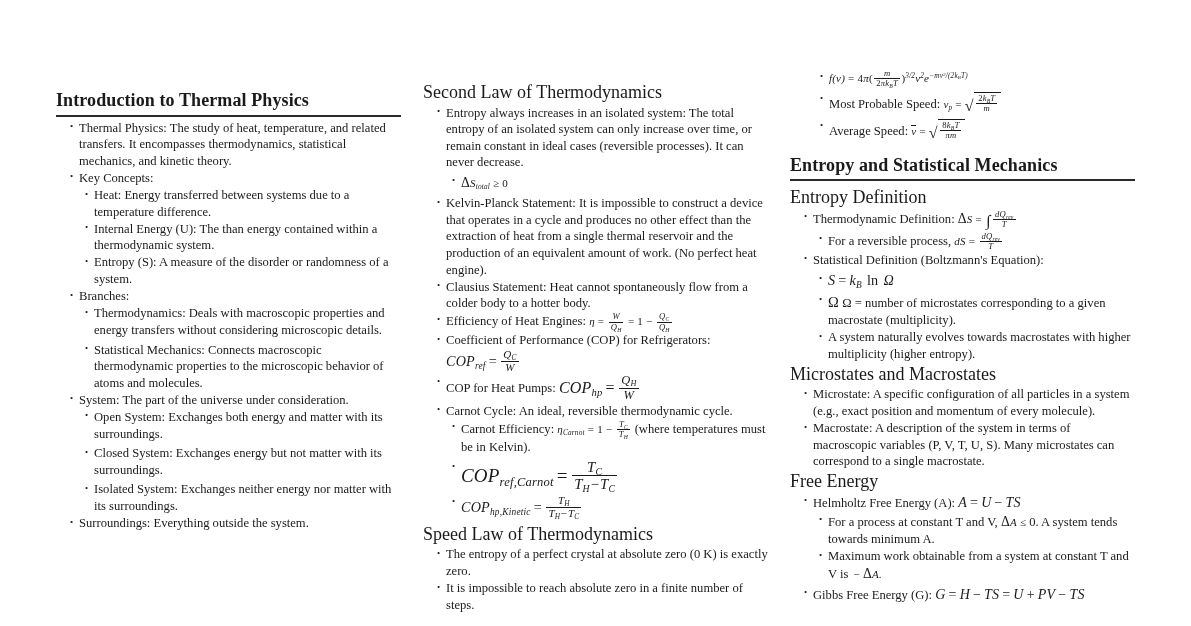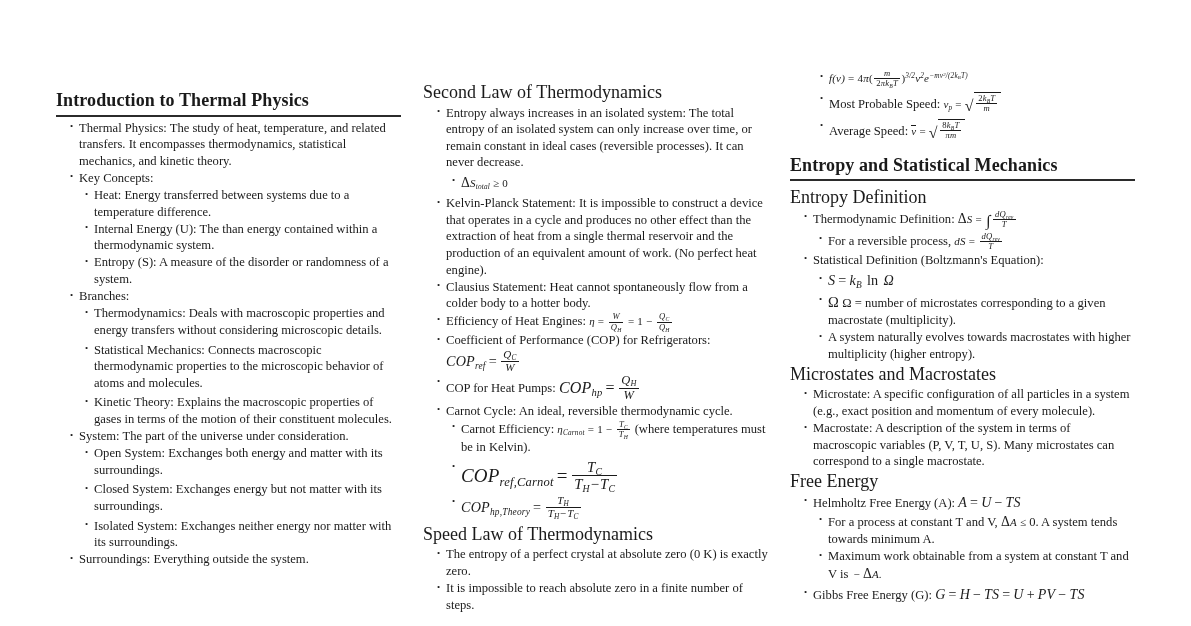--- a/index.html
+++ b/index.html
@@ -125,21 +125,20 @@
       <li>Key Concepts:</li>
       <ul>
         <li>Heat: Energy transferred between systems due to a temperature difference.</li>
         <li>Internal Energy (U): The than energy contained within a thermodynamic system.</li>
         <li>Entropy (S): A measure of the disorder or randomness of a system.</li>
       </ul>
       <li>Branches:</li>
       <ul>
         <li>Thermodynamics: Deals with macroscopic properties and energy transfers without considering microscopic details.</li>
         <li class="sp">Statistical Mechanics: Connects macroscopic thermodynamic properties to the microscopic behavior of atoms and molecules.</li>
-        <li class="sp">Kinetic Theory: Explains the macroscopic properties of gases in terms of the motion of their constituent molecules.</li>
       </ul>
     </ul>
 
     <ul>
       <li>System: The part of the universe under consideration.</li>
       <ul>
         <li>Open System: Exchanges both energy and matter with its surroundings.</li>
         <li class="sp">Closed System: Exchanges energy but not matter with its surroundings.</li>
         <li class="sp">Isolated System: Exchanges neither energy nor matter with its surroundings.</li>
       </ul>
@@ -180,21 +179,21 @@
       <ul>
         <li>
           <span>Carnot Efficiency:</span>
           <span class="m">η<sub>Carnot</sub><span class="op">=</span><span class="up">1</span><span class="op">−</span><span class="frac"><span class="num">T<sub>C</sub></span><span class="den">T<sub>H</sub></span></span></span>
           <span>(where temperatures must be in Kelvin).</span>
         </li>
         <li class="mathline">
           <span class="m" style="font-size:19px;">COP<sub>ref,Carnot</sub><span class="op">=</span><span class="frac"><span class="num">T<sub>C</sub></span><span class="den">T<sub>H</sub>−T<sub>C</sub></span></span></span>
         </li>
         <li class="mathline">
-          <span class="m" style="font-size:14.2px;">COP<sub>hp,Theory</sub><span class="op">=</span><span class="frac"><span class="num">T<sub>H</sub></span><span class="den">T<sub>H</sub>−T<sub>C</sub></span></span></span>
+          <span class="m" style="font-size:14.2px;">COP<sub>hp,Kinetic</sub><span class="op">=</span><span class="frac"><span class="num">T<sub>H</sub></span><span class="den">T<sub>H</sub>−T<sub>C</sub></span></span></span>
         </li>
       </ul>
     </ul>
 
     <h3 class="sub">Speed Law of Thermodynamics</h3>
     <ul>
       <li>The entropy of a perfect crystal at absolute zero (0 K) is exactly zero.</li>
       <li>It is impossible to reach absolute zero in a finite number of steps.</li>
     </ul>
 

